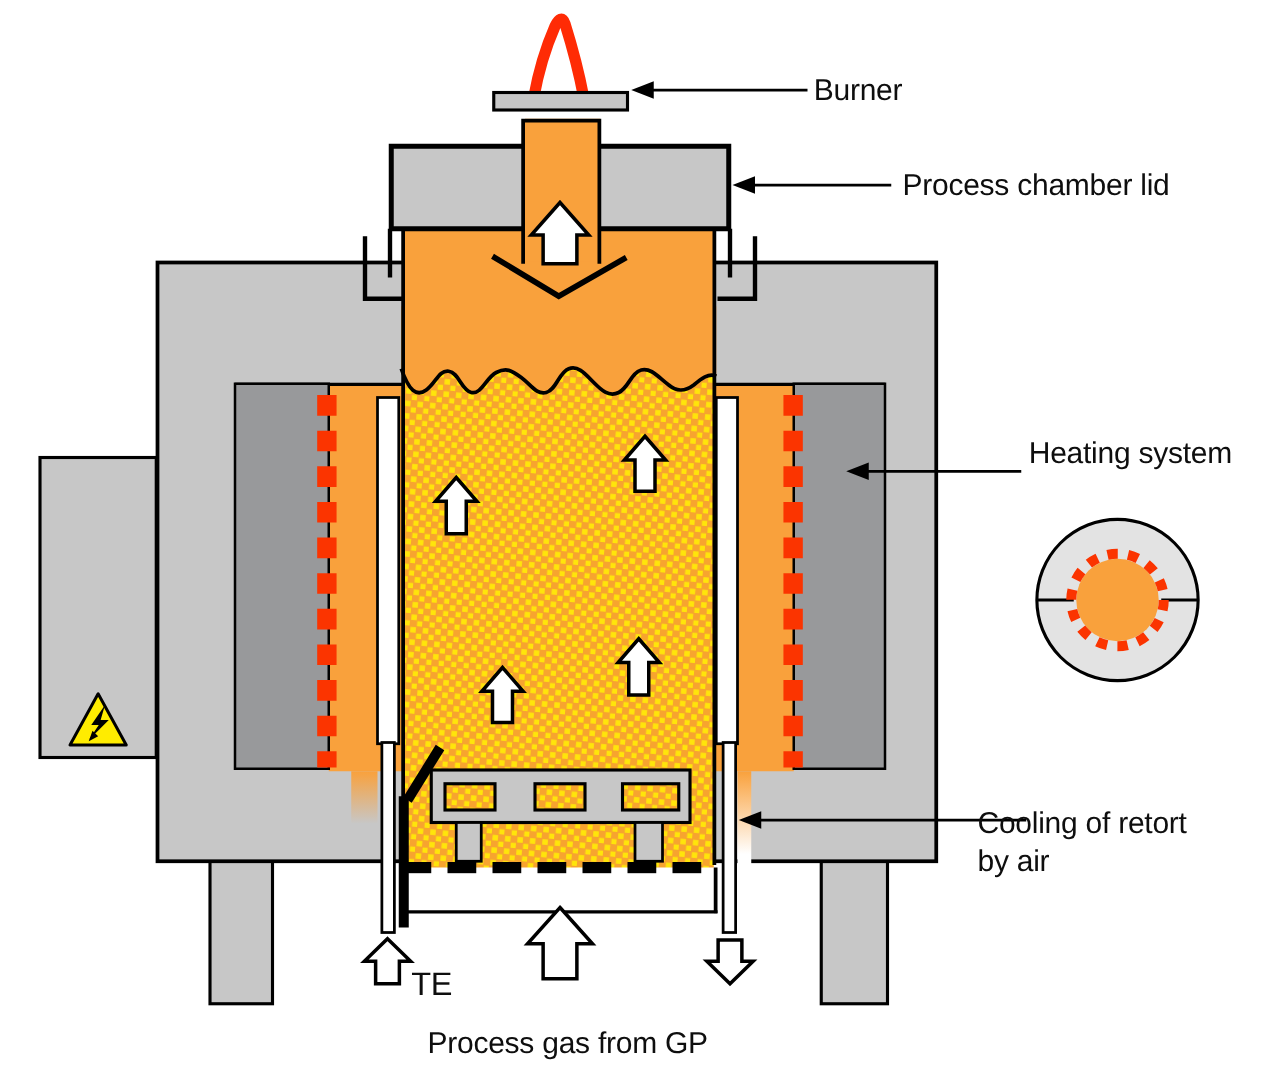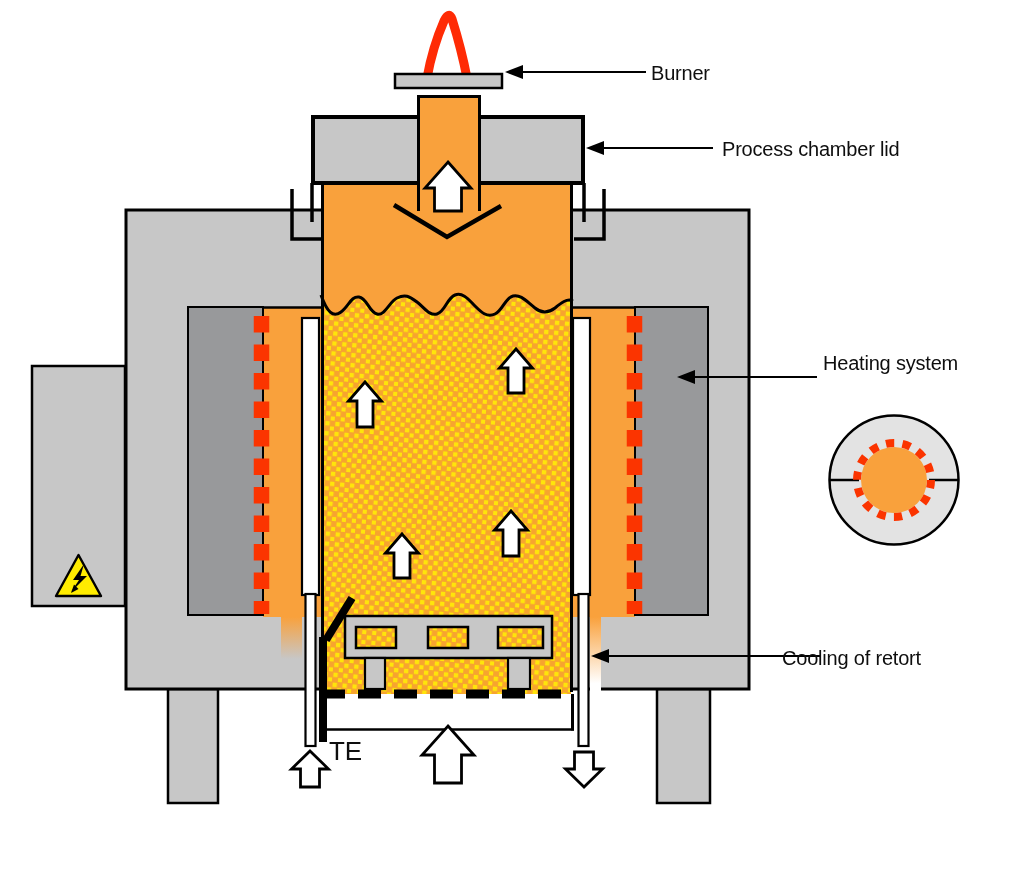--- a/index.html
+++ b/index.html
@@ -2,21 +2,21 @@
 <html style="--light-gray: #C7C7C7; --dark-gray: #98999B; --orange: #F9A13C; --granule-bg: #F7A42F; --granule-dot: #FFE50A; --heater-red: #FB3400; --flame-red: #FF2B05; --hazard-yellow: #FFEC00; --xsec-gray: #E3E3E3; --text: #0E0E0E;"><head>
 <meta charset="utf-8">
 <style>
   html,body{margin:0;padding:0;background:#fff;}
   .stage{
     position:relative;width:1024px;height:873px;background:#fff;overflow:hidden;
     font-family:"Liberation Sans", sans-serif;color:var(--text,#111);
   }
   .stage svg{position:absolute;left:0;top:0;}
   .diagram-label{
-    position:absolute;font-size:20px;line-height:30px;letter-spacing:-0.2px;
+    position:absolute;font-size:24px;line-height:30px;letter-spacing:-0.2px;
     color:var(--text,#111);white-space:nowrap;
   }
   
   .lgray{fill:var(--light-gray);stroke:#000;}
   .dgray{fill:var(--dark-gray);stroke:#000;stroke-width:2;}
   .orange{fill:var(--orange);}
   .granfill{fill:url(#gran);}
   .blk{stroke:#000;fill:none;}
   .warrow{fill:#fff;stroke:#000;stroke-width:2.8;}
   .pipe{fill:#fff;stroke:#000;stroke-width:2.2;}
@@ -161,16 +161,18 @@
     <line class="ptr" x1="607" y1="656" x2="821" y2="656"></line>
     <polygon class="ptrhead" points="591,656 609,649 609,663"></polygon>
   </g>
 </svg>
 
 <div class="diagram-label" style="left:651px;top:58px;">Burner</div>
 <div class="diagram-label" style="left:722px;top:134px;text-align:right;">Process chamber lid</div>
 <div class="diagram-label" style="left:823px;top:348px;">Heating system</div>
 <div class="diagram-label" style="left:782px;top:643px;line-height:31px;">
   <div>Cooling of retort</div>
+  <div>by air</div>
 </div>
-<div class="diagram-label" style="left:329px;top:736px;font-size:26px;">TE</div>
+<div class="diagram-label" style="left:329px;top:772px;font-size:26px;">TE</div>
+<div class="diagram-label" style="left:342px;top:820px;">Process gas from GP</div>
 
 </div>
 
 </body></html>

